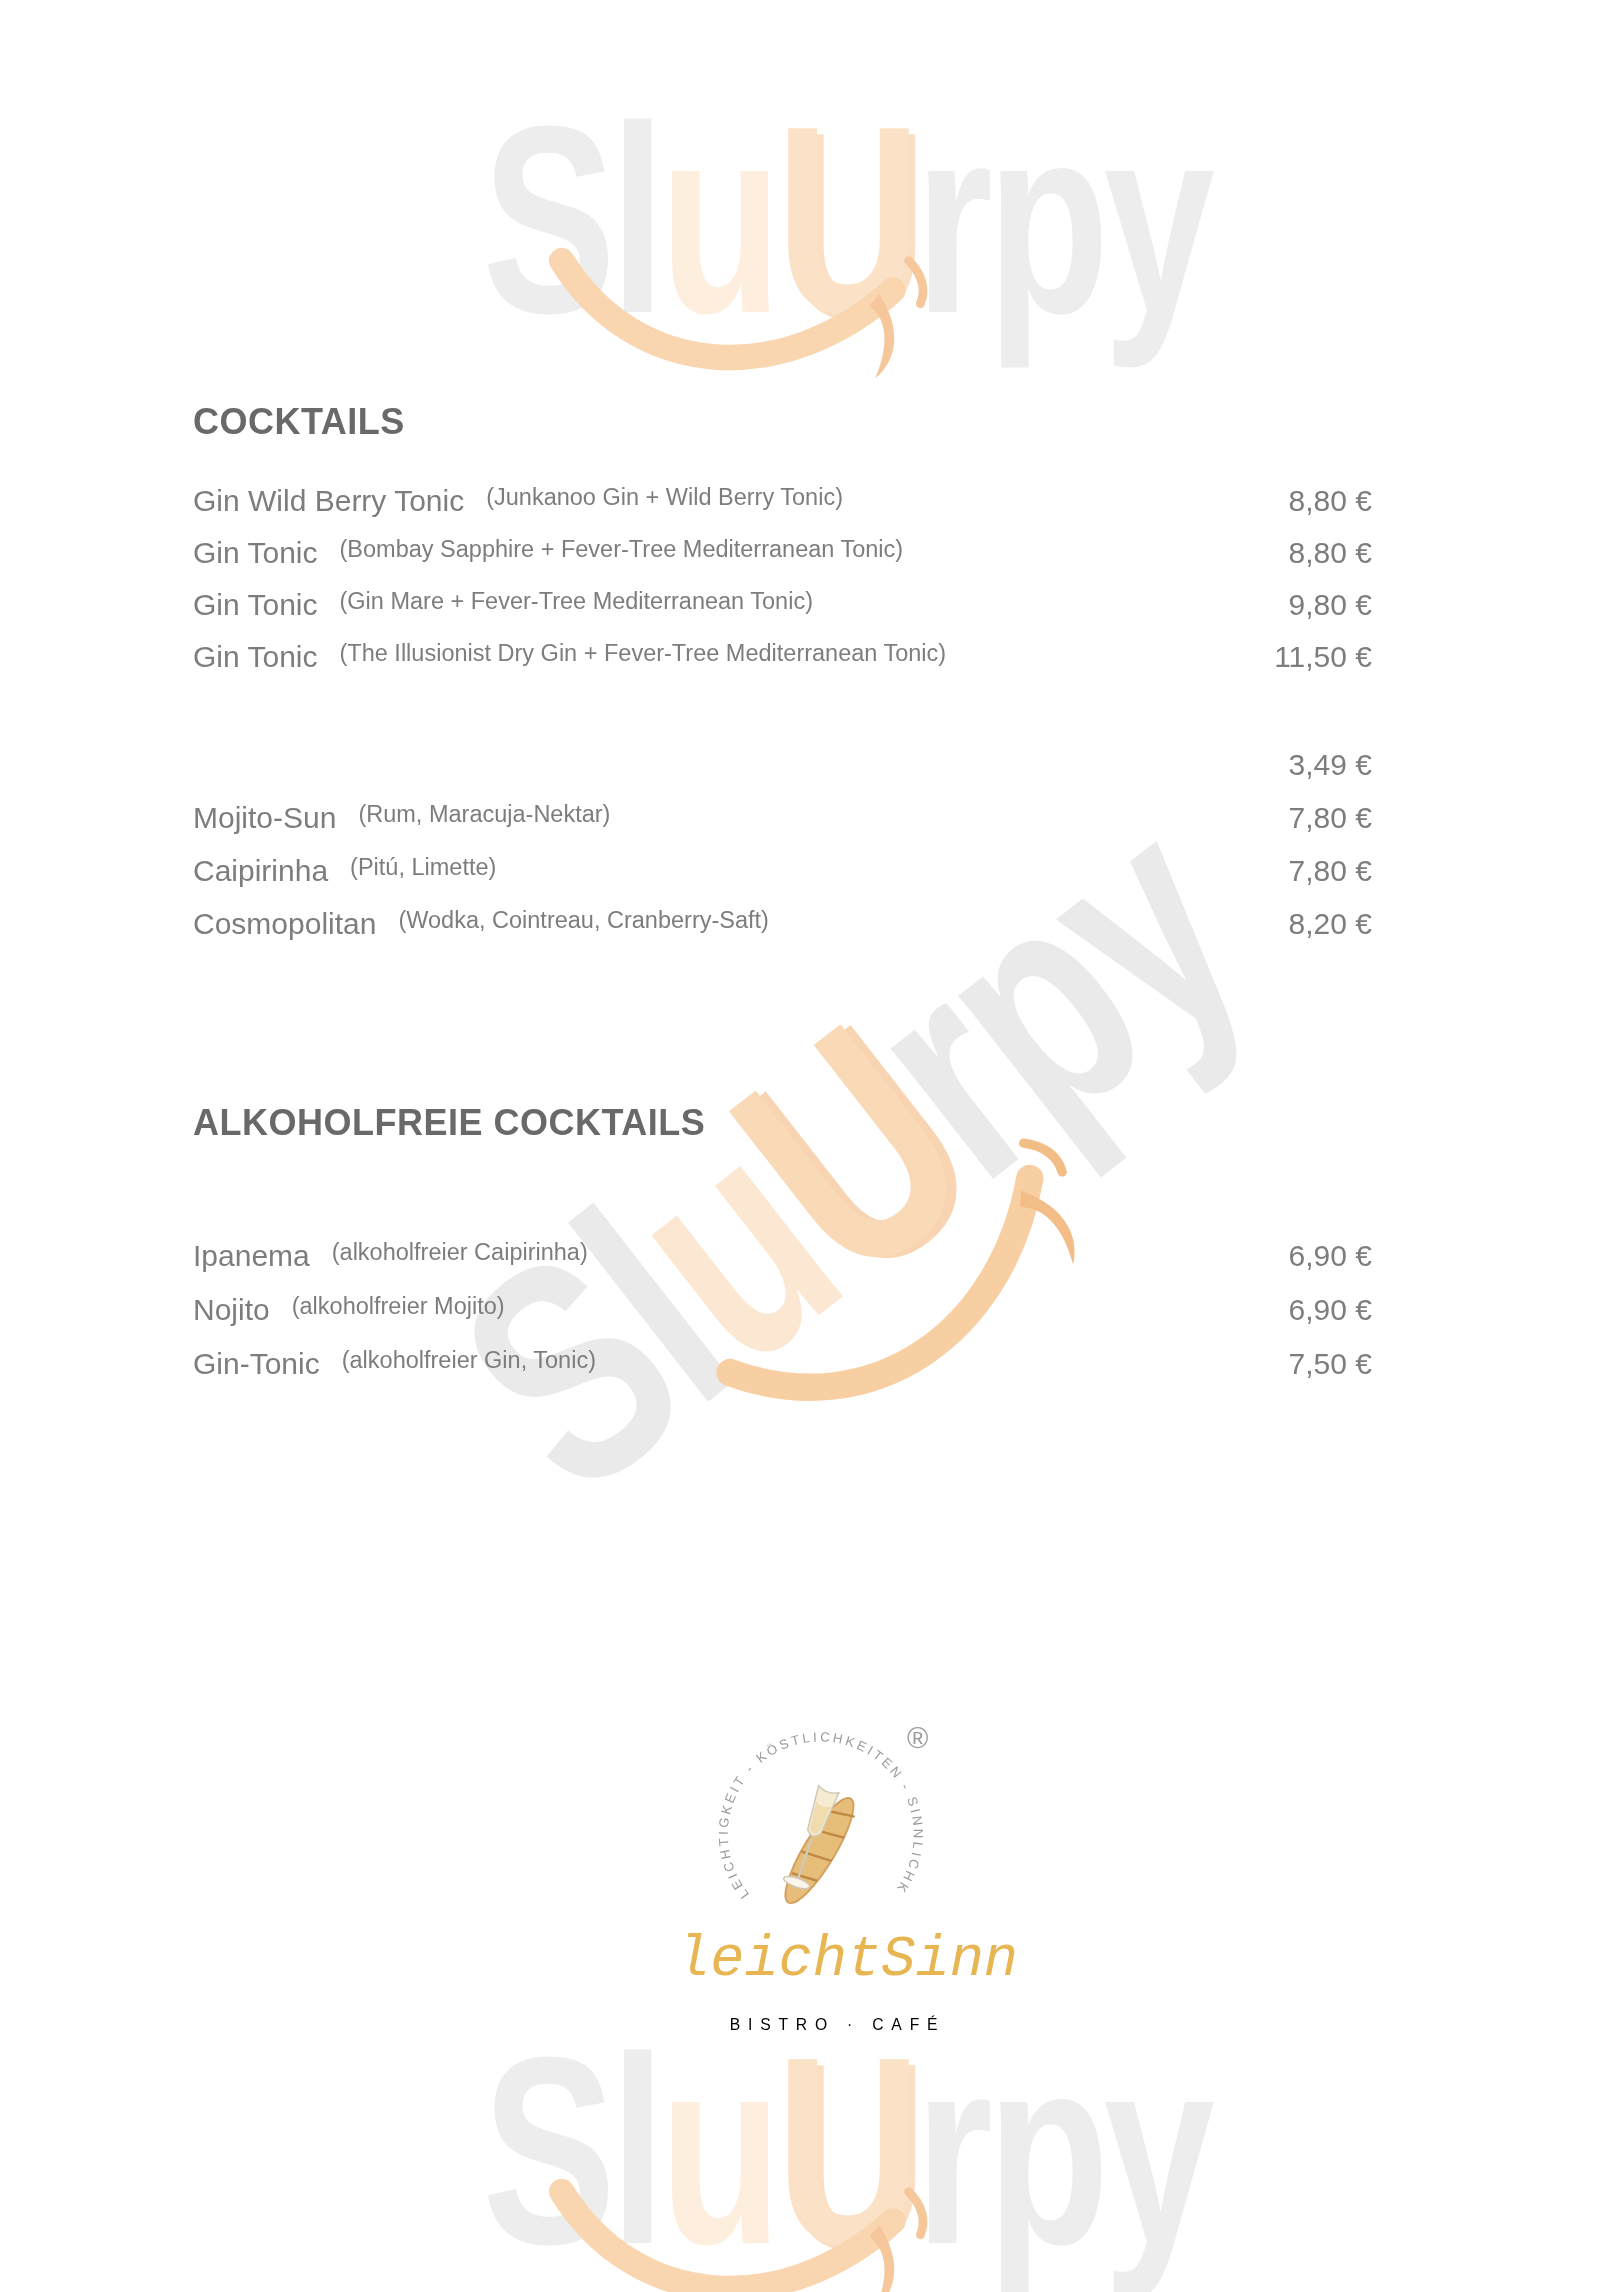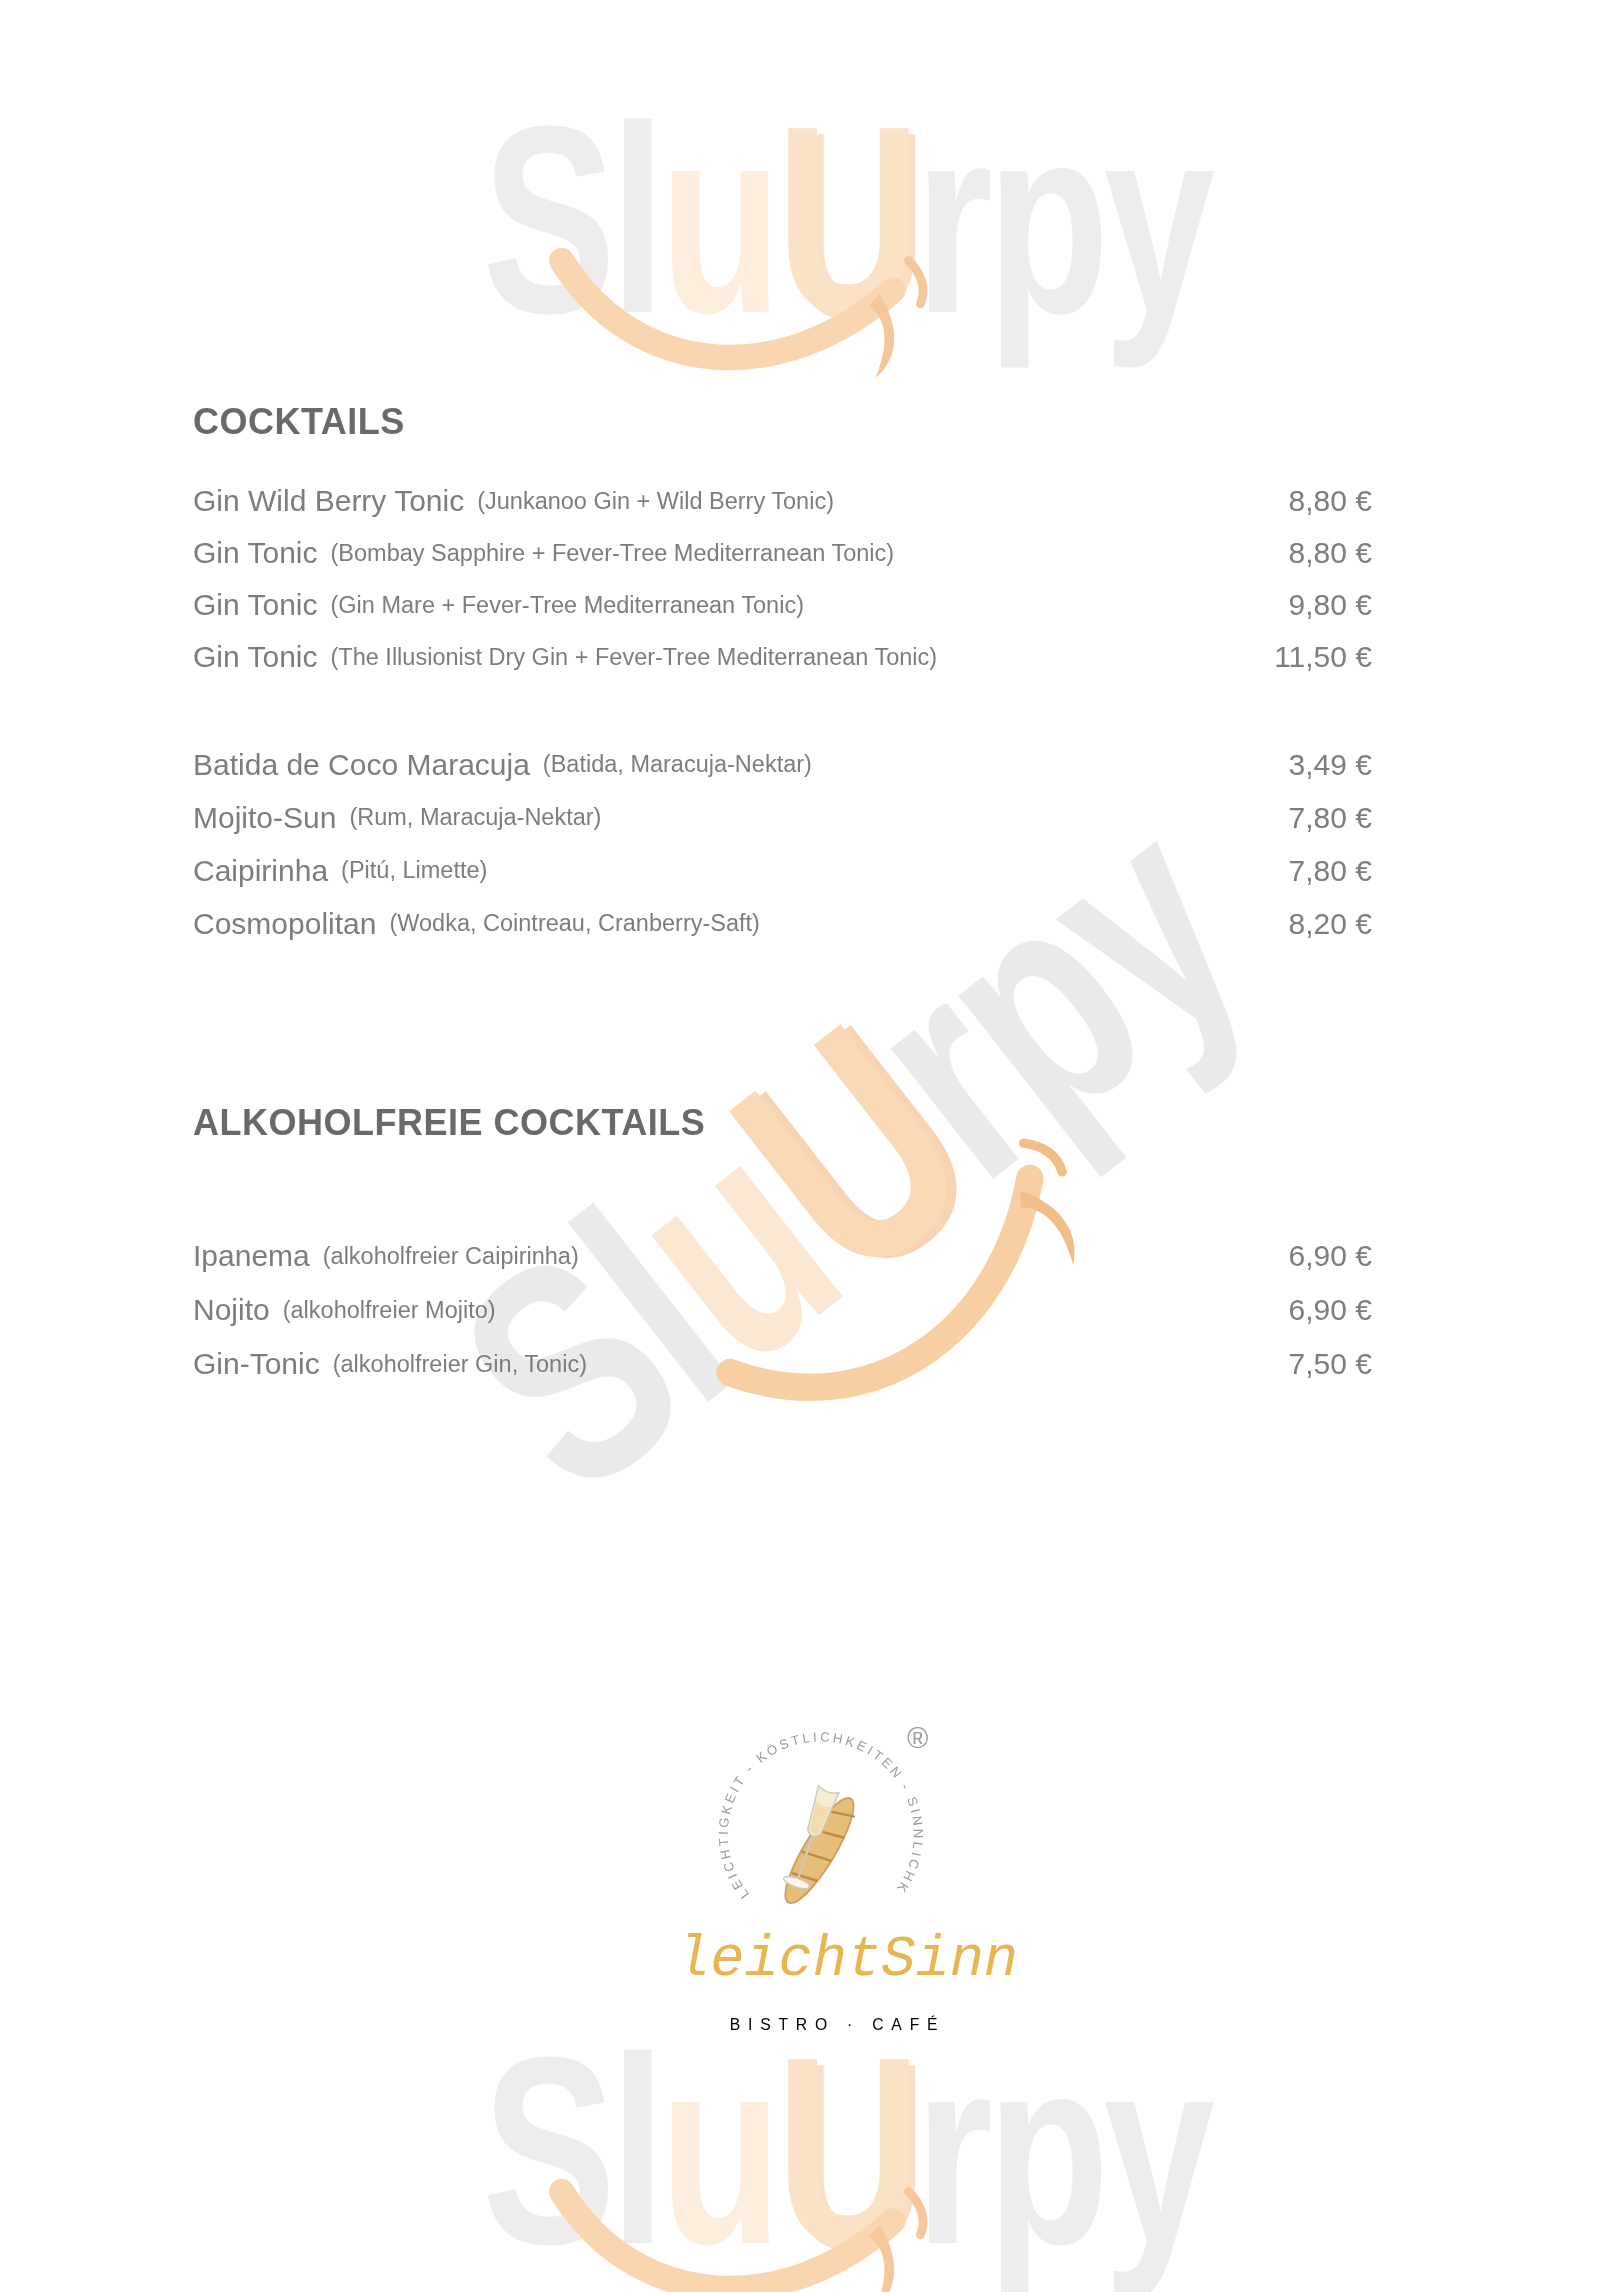--- a/index.html
+++ b/index.html
@@ -35,21 +35,21 @@
   }
   #heading-0{top:373px;margin-top:28px;}
   #heading-1{top:1102px;}
   .group{position:absolute;left:0;right:0;}
   #group-0-0{top:475px;}
   #group-0-1{top:738px;}
   #group-1-0{top:1229px;}
   .row{display:flex;align-items:center;height:52px;}
   #group-0-1 .row{height:53px;}
   #group-1-0 .row{height:54px;}
-  .row-left{display:flex;align-items:center;gap:13px;white-space:nowrap;}
+  .row-left{display:flex;align-items:flex-start;gap:22px;white-space:nowrap;}
   .item-name{font-size:30px;}
   .item-detail{font-size:23.5px;}
   .item-price{font-size:30px;margin-left:auto;white-space:nowrap;}
 
   
   .logo{position:absolute;left:676px;top:1710px;width:323px;height:338px;z-index:1;}
   .logo-reg{position:absolute;left:231px;top:11.8px;font-size:29px;color:#9b9b9b;}
   .logo-ring{position:absolute;left:0;top:0;width:323px;height:338px;}
   .logo-emblem{position:absolute;left:78px;top:64px;width:127px;height:157px;}
   .logo-script{
@@ -123,24 +123,20 @@
   <div class="row">
     <span class="row-left">
       <span class="item-name">Gin Tonic</span>
       <span class="item-detail">(The Illusionist Dry Gin + Fever-Tree Mediterranean Tonic)</span>
     </span>
     <span class="item-price">11,50 €</span>
   </div>
 </div>
   <div class="group" id="group-0-1">
   <div class="row">
-    <span class="row-left">
-      <span class="item-name">Batida de Coco Maracuja</span>
-      <span class="item-detail">(Batida, Maracuja-Nektar)</span>
-    </span>
     <span class="item-price">3,49 €</span>
   </div>
 
   <div class="row">
     <span class="row-left">
       <span class="item-name">Mojito-Sun</span>
       <span class="item-detail">(Rum, Maracuja-Nektar)</span>
     </span>
     <span class="item-price">7,80 €</span>
   </div>

